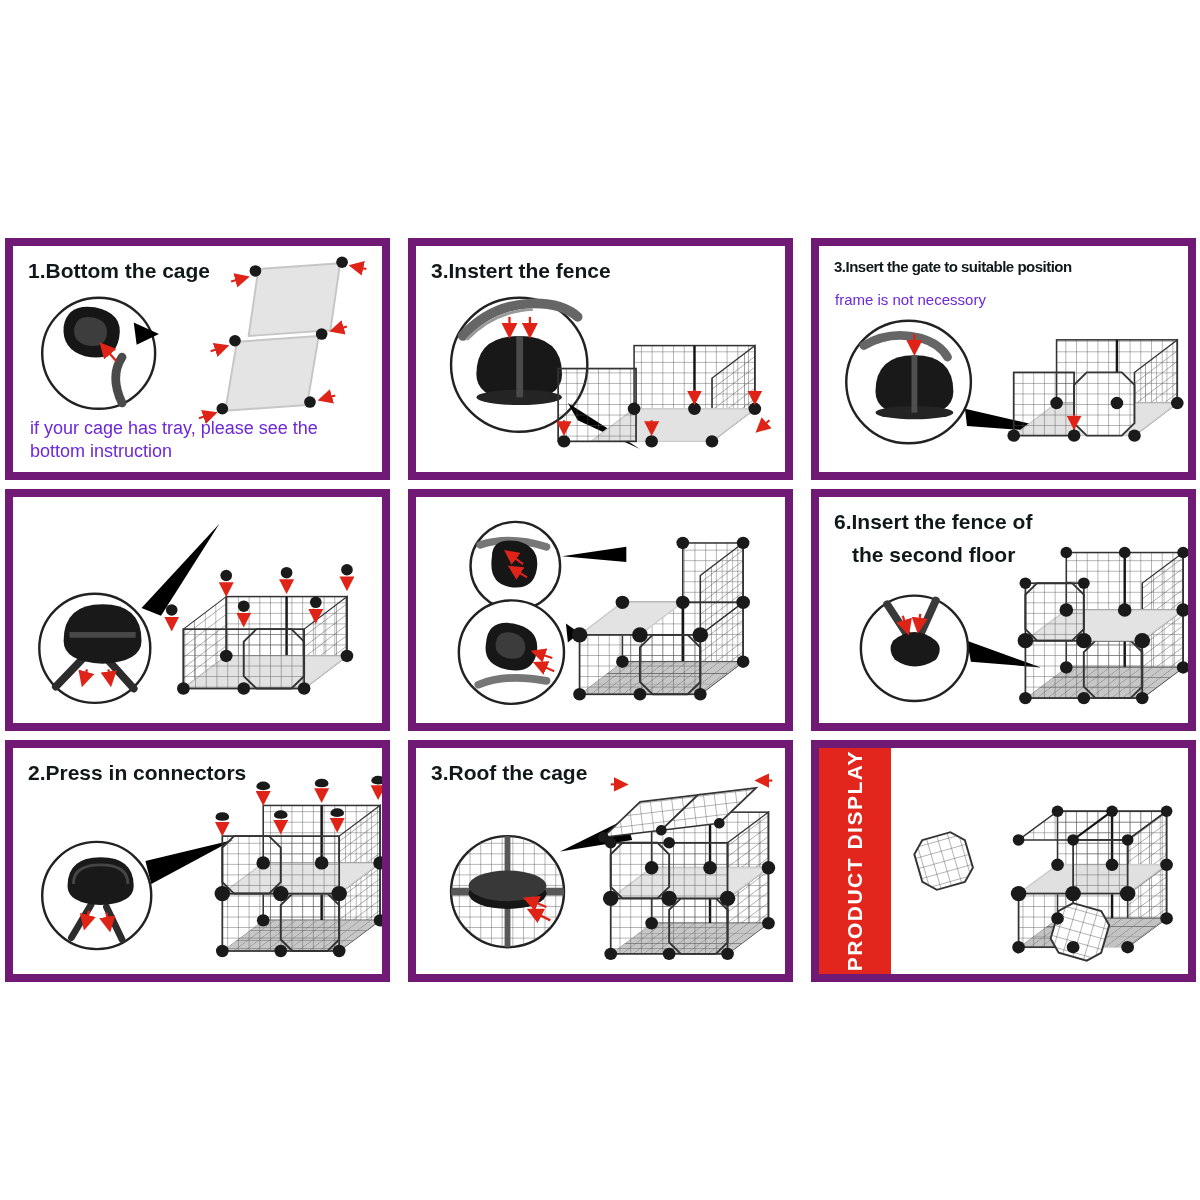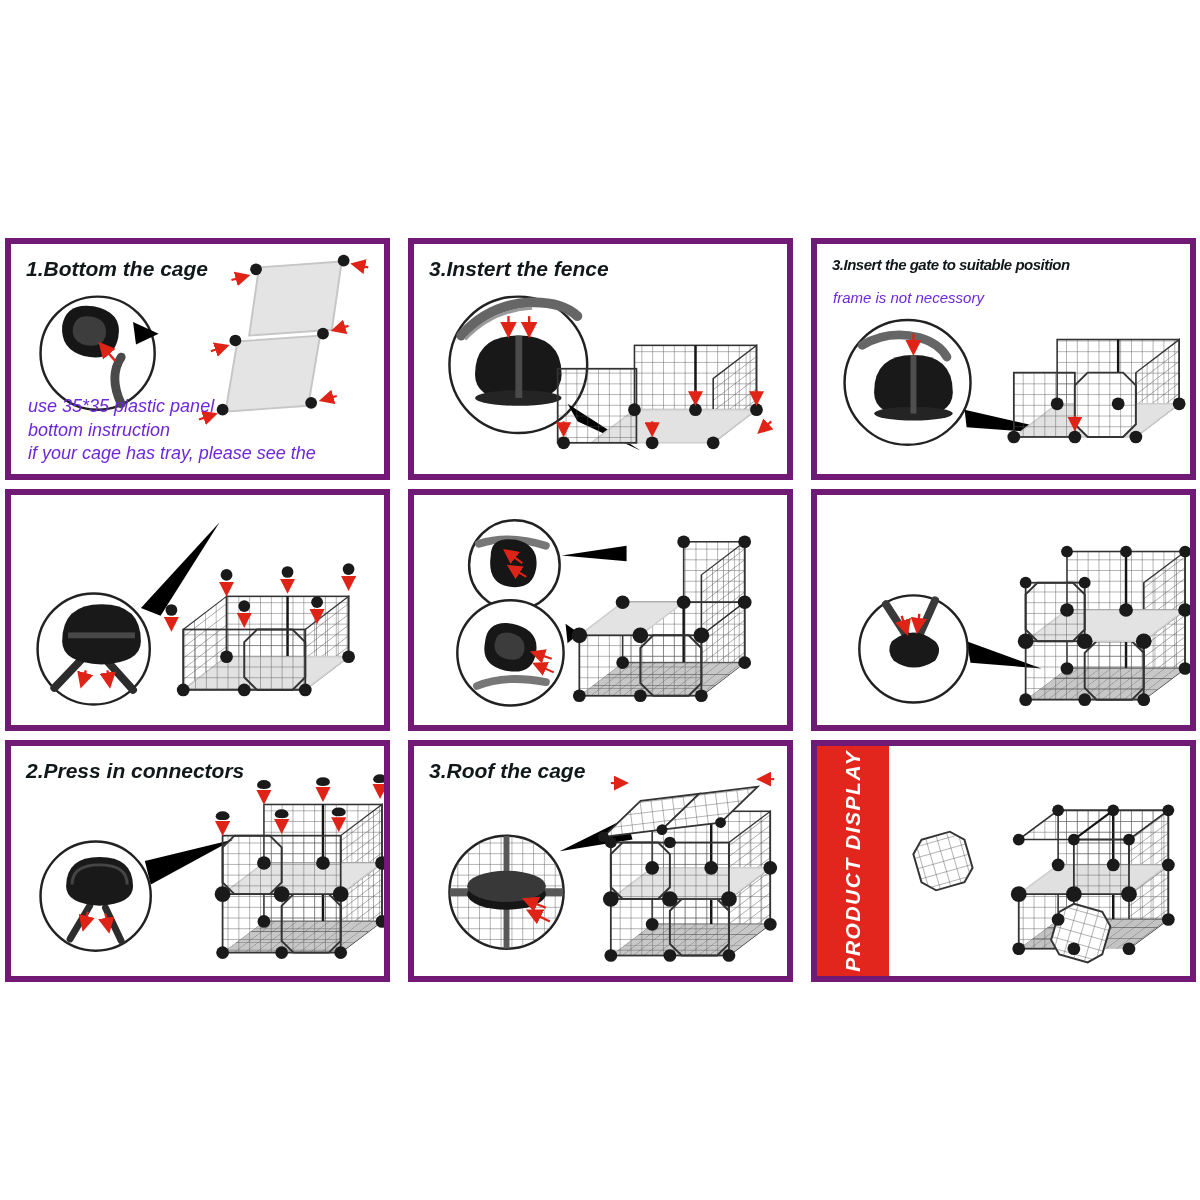--- a/index.html
+++ b/index.html
@@ -1,21 +1,21 @@
 <!DOCTYPE html>
 <html><head>
 <meta charset="utf-8">
 <style>
   html,body{margin:0;padding:0;background:#fff;}
   .sheet{position:relative;width:1200px;height:1200px;background:#fff;
          font-family:"Liberation Sans",sans-serif;overflow:hidden;}
   .grid{position:absolute;left:5px;top:238px;width:1191px;
         display:grid;grid-template-columns:repeat(3,385px);
         grid-auto-rows:242px;column-gap:18px;row-gap:9px;}
-  .panel{position:relative;border:6px solid #701a75;background:#fff;overflow:hidden;font-style:italic;}
+  .panel{position:relative;border:8px solid #701a75;background:#fff;overflow:hidden;}
   .panel .illus{position:absolute;left:0;top:0;width:100%;height:100%;}
   .ptitle{position:absolute;left:15px;top:12px;z-index:3;margin:0;
           font-size:21px;font-weight:bold;color:#10181a;line-height:1.25;white-space:nowrap;}
   .ptitle.small{font-size:15px;letter-spacing:-0.5px;}
   .ptitle .tline2{display:block;margin-left:18px;margin-top:7px;}
   .pnote{position:absolute;z-index:3;color:#6d28d9;font-size:18px;line-height:1.32;}
   .pnote.bottom{left:17px;bottom:8px;}
   .pnote.undertitle{left:16px;top:44px;font-size:15px;}
   .banner{position:absolute;left:0;top:0;bottom:0;width:72px;z-index:3;
           display:flex;align-items:center;justify-content:center;}
@@ -38,23 +38,22 @@
       </clipPath>
   </defs>
 </svg>
 
 <div class="sheet">
   <div class="grid">
 
     <div class="panel">
       <h2 class="ptitle">1.Bottom the cage</h2>
       <div class="pnote bottom">
-        <div>use 35*35 plastic panel</div>
+        <div>if your cage has tray, please see the</div>
         <div>bottom instruction</div>
-        <div>if your cage has tray, please see the</div>
       </div>
       <svg class="illus" viewBox="0 0 379 236" preserveAspectRatio="none">
         <g>
           <circle cx="88" cy="112" r="58" fill="#fff" stroke="#222" stroke-width="2.5"></circle>
           <path d="M112 164 Q99 136 112 116" stroke="#4a4a4a" stroke-width="9" fill="none" stroke-linecap="round"></path>
           <path d="M52 84 Q56 60 84 64 Q114 70 109 96 Q104 122 74 115 Q50 108 52 84Z" fill="#161616"></path>
           <path d="M63 86 Q66 71 84 75 Q99 79 96 95 Q92 108 73 103 Q61 98 63 86Z" fill="#3d3d3d"></path>
           <line x1="106" y1="120" x2="92" y2="104" stroke="#e02317" stroke-width="2.4" marker-end="url(#ra)"></line>
           <polygon points="150,92 124,80 127,103" fill="#000"></polygon>
         </g>
@@ -256,20 +255,24 @@
               <circle cx="230" cy="206" r="6.5"></circle>
               <circle cx="292" cy="206" r="6.5"></circle>
             <circle cx="336" cy="172" r="6.5"></circle>
               <circle cx="212" cy="172" r="6.5"></circle>
           </g>
         </g>
       </svg>
     </div>
 
     <div class="panel">
+      <h2 class="ptitle">
+        <span>6.Insert the fence of</span>
+        <span class="tline2">the second floor</span>
+      </h2>
       <svg class="illus" viewBox="0 0 379 236" preserveAspectRatio="none">
         <g>
           <polygon points="152,150 228,178 156,172" fill="#000"></polygon>
           <circle cx="98" cy="158" r="55" fill="#fff" stroke="#222" stroke-width="2.5"></circle>
           <path d="M70 112 L92 146" stroke="#3a3a3a" stroke-width="8" stroke-linecap="round"></path>
           <path d="M120 108 L104 144" stroke="#3a3a3a" stroke-width="8" stroke-linecap="round"></path>
           <path d="M76 150 Q98 132 120 150 Q128 158 120 170 Q98 184 78 170 Q70 160 76 150Z" fill="#191919"></path>
           <line x1="86" y1="124" x2="91" y2="140" stroke="#e02317" stroke-width="2.4" marker-end="url(#ra)"></line>
           <line x1="104" y1="122" x2="102" y2="138" stroke="#e02317" stroke-width="2.4" marker-end="url(#ra)"></line>
         </g>

